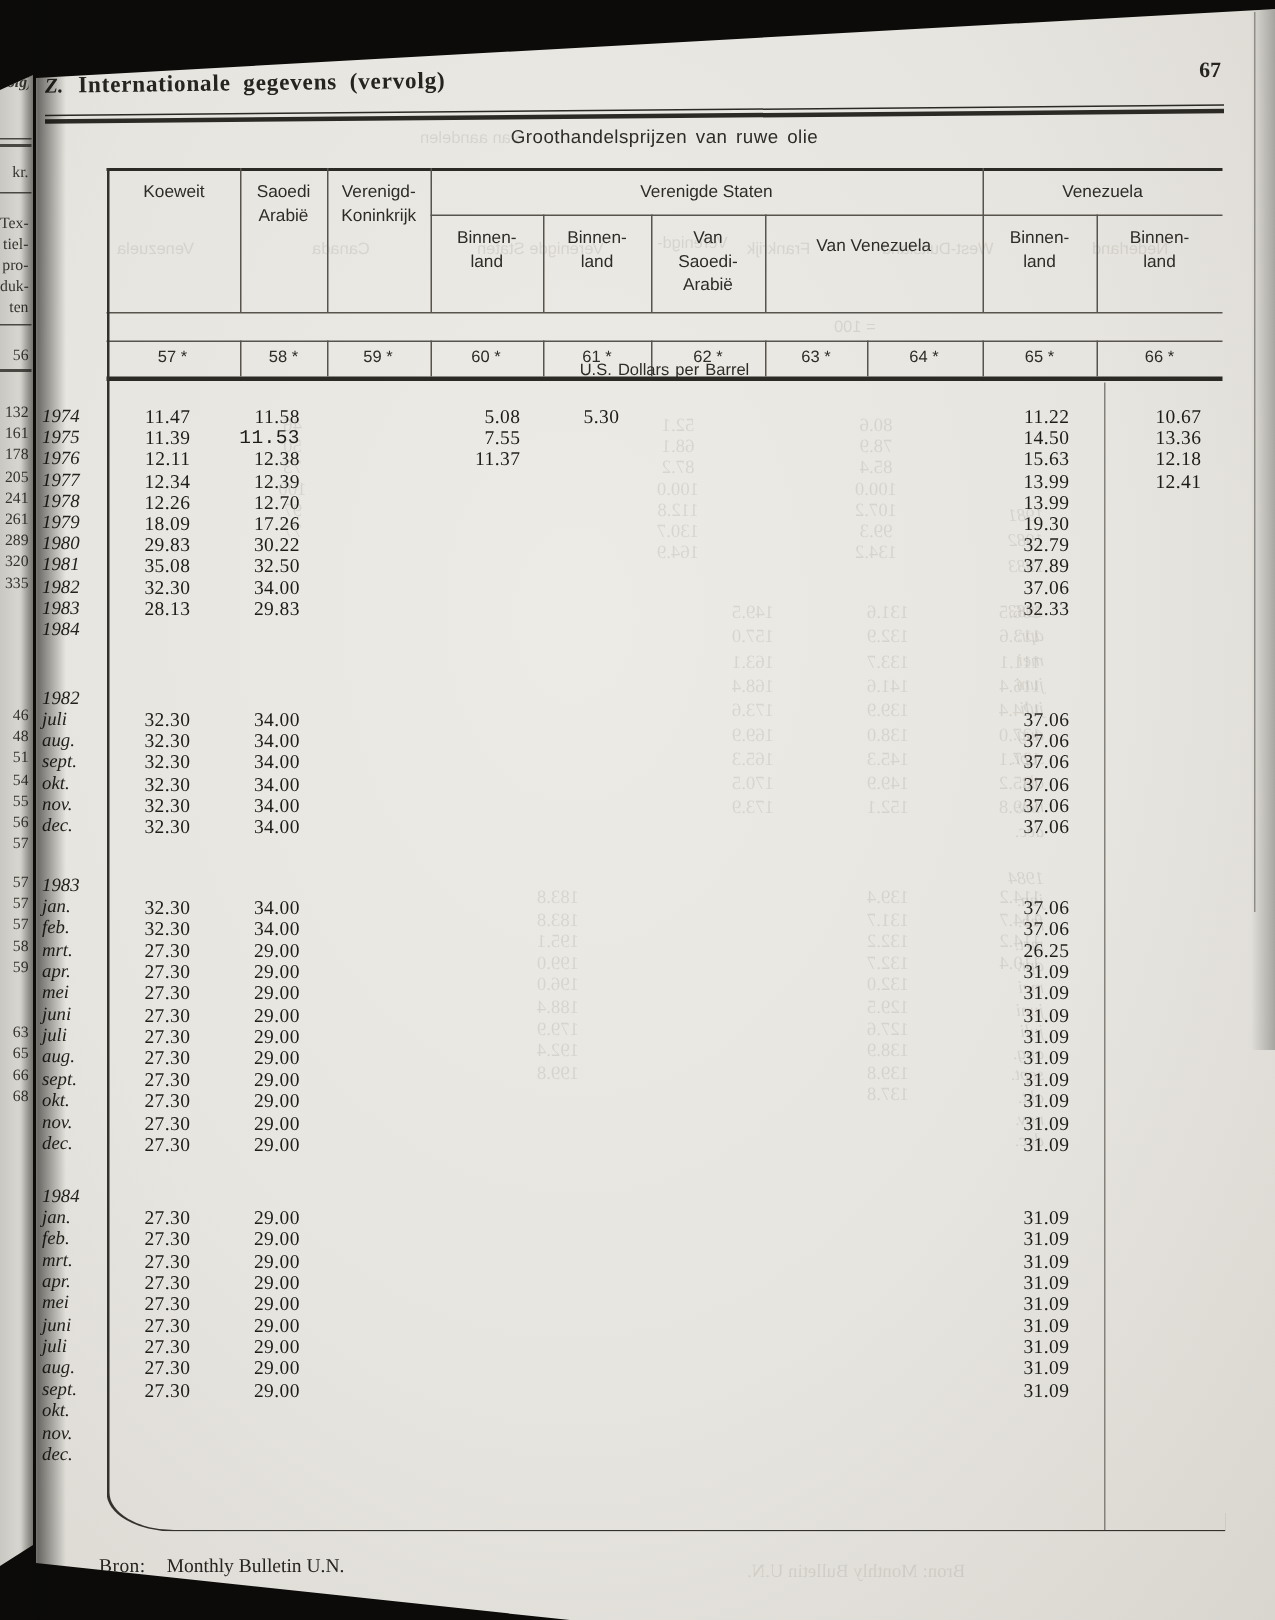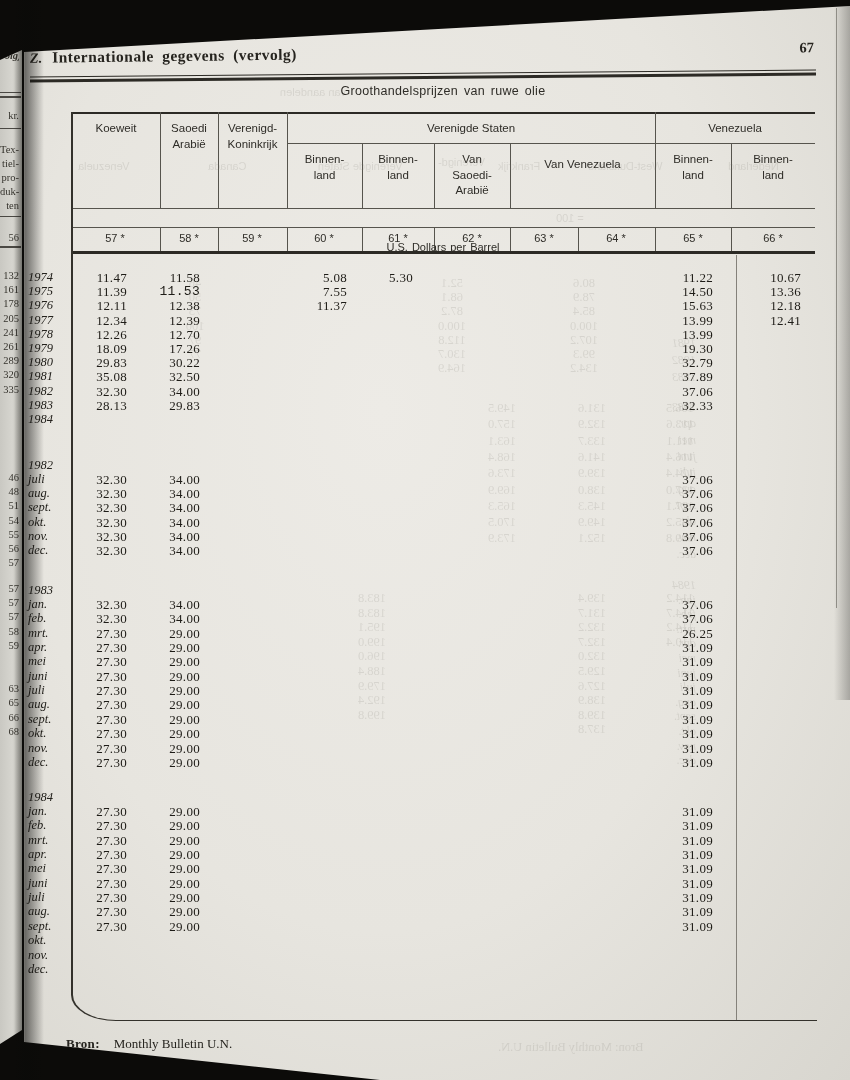--- a/index.html
+++ b/index.html
@@ -35,21 +35,21 @@
   .ttl{font-size:12.5px;color:#2e2c27;letter-spacing:.3px;word-spacing:2px;text-align:center;}
   .chead{font-size:11.5px;color:#2e2c27;text-align:center;white-space:pre-line;line-height:1.35;}
   .cnum{font-size:11px;color:#2e2c27;text-align:center;}
   .vline{position:absolute;background:#56544d;width:1px;}
   .unit{font-size:11px;text-align:center;color:#2e2c27;word-spacing:1px;}
   
   .cell{position:absolute;width:56px;text-align:right;font-size:13px;letter-spacing:.3px;color:#1e1c17;}
   .stub{position:absolute;left:28px;width:40px;font-style:italic;font-size:12.5px;color:#24221d;white-space:nowrap;}
   .secyr{font-size:12.5px;}
   .src{position:absolute;top:1036px;left:66px;font-size:13px;}
-  .src b{font-weight:bold;margin-right:14px;letter-spacing:.3px;}
+  .src b{font-weight:normal;margin-right:14px;letter-spacing:.3px;}
   
   .ghost{position:absolute;transform:scaleX(-1);color:#76736a;opacity:.16;pointer-events:none;}
   .gcol{width:56px;text-align:center;font-size:12.5px;line-height:1;}
   .gword{font-size:11px;font-family:"Liberation Sans",sans-serif;white-space:nowrap;}
   .gstub{font-style:italic;font-size:12px;width:46px;text-align:left;}
 </style>
 </head>
 <body>
 
 <div id="stage">

